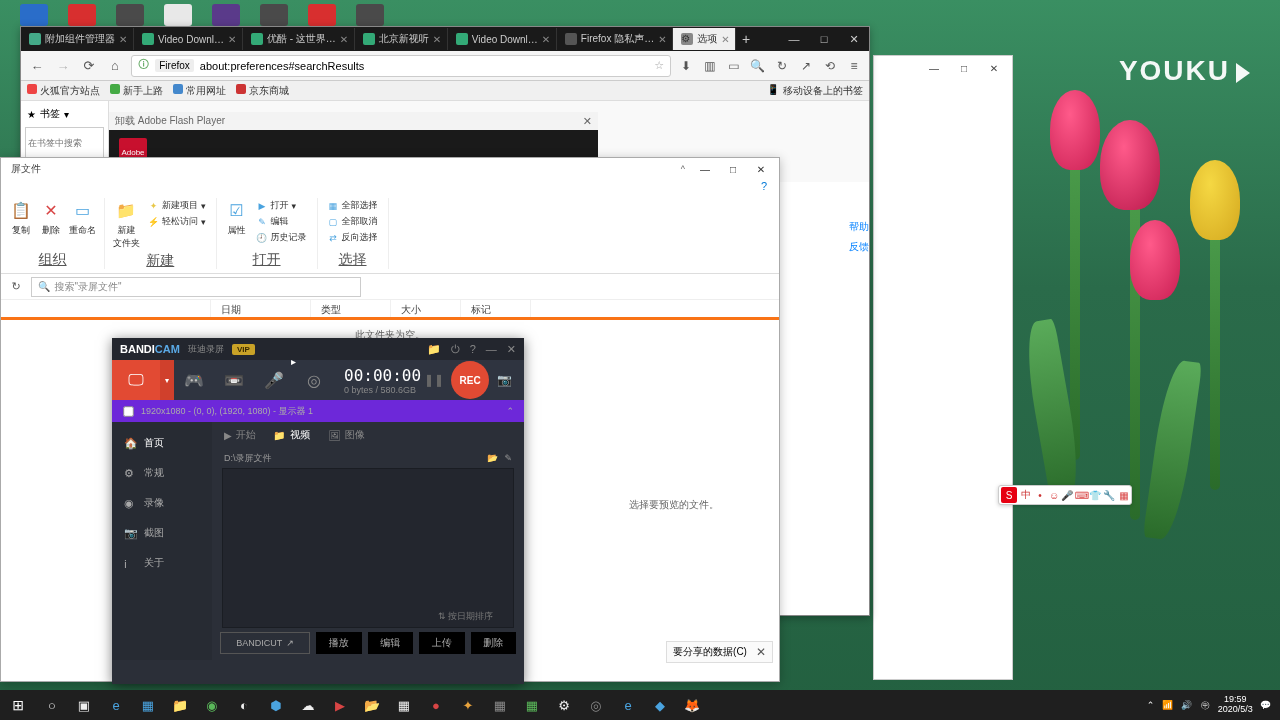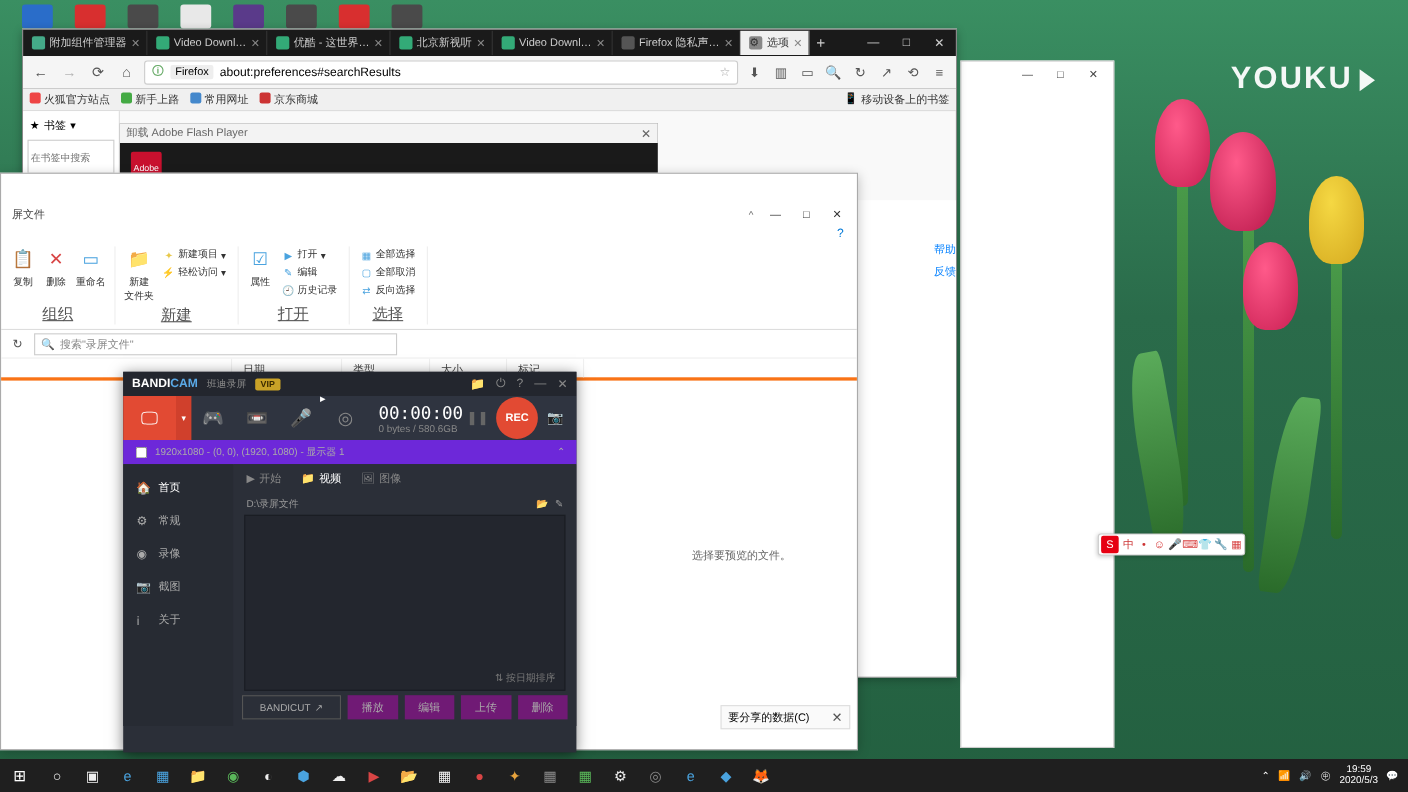--- a/index.html
+++ b/index.html
@@ -65,21 +65,21 @@
 .flash-header { height: 18px; background: #f3f3f3; font-size: 10px; padding: 2px 6px; color: #666; display: flex; align-items: center; }
 .flash-close { margin-left: auto; font-size: 11px; }
 .adobe-logo { position: absolute; left: 10px; top: 26px; width: 28px; height: 28px; background: #c8102e; color: #fff; font-size: 8px; display: flex; align-items: center; justify-content: center; border-radius: 2px; }
 .flash-red { position: absolute; left: 88px; bottom: 0; width: 70px; height: 8px; background: #7a0000; }
 
 .ff-content { position: absolute; left: 0; top: 155px; right: 0; bottom: 0; background: #fff; }
 .ff-help-link { position: absolute; right: 0; top: 10px; font-size: 10px; color: #0a84ff; padding: 2px 0; }
 
 
 .explorer-window { position: absolute; left: 0; top: 157px; width: 780px; height: 525px; background: #fff; border: 1px solid #aaa; z-index: 20; box-shadow: 0 2px 10px rgba(0,0,0,0.25); }
-.ex-title { height: 22px; display: flex; align-items: center; justify-content: flex-start; padding: 0 4px; font-size: 9px; color: #444; margin-top: 26px; }
+.ex-title { height: 22px; display: flex; align-items: center; justify-content: flex-start; padding: 0 4px; font-size: 9px; color: #444; }
 .ex-title-text { margin-right: auto; padding-left: 6px; font-size: 10px; }
 .ex-winbtn { width: 28px; height: 18px; display: flex; align-items: center; justify-content: center; font-size: 10px; color: #333; }
 .ex-help { color: #0078d7; font-size: 11px; margin-right: 4px; }
 .ex-chev { font-size: 9px; color: #666; margin-right: 6px; }
 
 .ex-ribbon { height: 80px; border-bottom: 1px solid #ddd; display: flex; padding: 4px 0; }
 .ex-group { border-right: 1px solid #eee; padding: 0 8px; display: flex; flex-direction: column; align-items: center; }
 .ex-group-label { font-size: 14px; color: #555; margin-top: auto; padding-top: 2px; text-decoration: underline; }
 .ex-gicons { display: flex; gap: 6px; align-items: flex-start; }
 .ex-bigicon { display: flex; flex-direction: column; align-items: center; gap: 2px; font-size: 9px; color: #333; }
@@ -91,21 +91,21 @@
 .ex-address { height: 26px; border-bottom: 1px solid #eee; display: flex; align-items: center; padding: 0 6px; gap: 6px; }
 .ex-path { flex: 1; height: 20px; border: 1px solid #ccc; font-size: 10px; padding: 0 6px; display: flex; align-items: center; }
 .ex-path-arrow { margin-left: auto; color: #666; }
 .ex-refresh { width: 18px; color: #555; font-size: 11px; text-align: center; }
 .ex-search { width: 330px; height: 20px; border: 1px solid #ccc; font-size: 10px; padding: 0 6px; display: flex; align-items: center; color: #888; gap: 4px; }
 
 .ex-headers { height: 20px; border-bottom: 3px solid #f97316; display: flex; font-size: 10px; color: #444; }
 .ex-hcol { padding: 3px 10px; border-right: 1px solid #f0f0f0; }
 .ex-empty { text-align: center; font-size: 10px; color: #666; padding: 8px; }
 .ex-preview { position: absolute; right: 60px; top: 340px; font-size: 10px; color: #666; }
-.ex-notice { position: absolute; bottom: 18px; right: 6px; height: 22px; border: 1px solid #ddd; background: #fafafa; font-size: 10px; padding: 3px 6px; display: flex; align-items: center; gap: 20px; }
+.ex-notice { position: absolute; bottom: 18px; right: 6px; height: 22px; border: 1px solid #ddd; background: #fafafa; font-size: 10px; padding: 3px 6px; display: flex; align-items: center; gap: 9px; }
 .ex-notice-close { font-size: 12px; color: #555; }
 
 
 .bandicam { position: absolute; left: 112px; top: 338px; width: 412px; height: 346px; background: #2b2f38; z-index: 30; box-shadow: 0 2px 12px rgba(0,0,0,0.5); font-size: 10px; color: #bbb; }
 .bc-title { height: 22px; background: #23262e; display: flex; align-items: center; padding: 0 8px; gap: 8px; }
 .bc-brand { font-weight: bold; font-size: 11px; }
 .bc-brand .b1 { color: #fff; }
 .bc-brand .b2 { color: #5aa9e6; }
 .bc-sub { color: #888; font-size: 9px; }
 .bc-vip { background: #c9a227; color: #3a2a00; font-size: 8px; padding: 1px 5px; border-radius: 2px; font-weight: bold; }
@@ -133,24 +133,24 @@
 .bc-navitem.active { color: #fff; }
 .bc-navicon { width: 12px; font-size: 11px; }
 
 .bc-main { flex: 1; background: #2b2f38; display: flex; flex-direction: column; }
 .bc-tabs { height: 26px; display: flex; align-items: center; gap: 18px; padding: 0 12px; font-size: 10px; }
 .bc-tab { display: flex; align-items: center; gap: 4px; color: #888; }
 .bc-tab.active { color: #fff; }
 .bc-path { height: 20px; padding: 0 12px; font-size: 9px; color: #999; display: flex; align-items: center; gap: 44px; }
 .bc-path-icons { margin-left: auto; display: flex; gap: 6px; }
 .bc-filelist { flex: 1; margin: 0 10px 4px 10px; background: #23262e; border: 1px solid #1a1d23; position: relative; }
-.bc-sort { position: absolute; bottom: 4px; right: 8px; font-size: 9px; color: #777; }
+.bc-sort { position: absolute; bottom: 4px; right: 20px; font-size: 9px; color: #777; }
 .bc-actions { height: 28px; display: flex; gap: 6px; padding: 0 8px 6px 8px; }
 .bc-bandicut { width: 90px; height: 22px; border: 1px solid #555; display: flex; align-items: center; justify-content: center; font-size: 9px; color: #aaa; gap: 4px; }
-.bc-actbtn { flex: 1; height: 22px; background: #701a75; display: flex; align-items: center; justify-content: center; font-size: 10px; color: #aaa; }
+.bc-actbtn { flex: 1; height: 22px; background: #000000; display: flex; align-items: center; justify-content: center; font-size: 10px; color: #aaa; }
 
 
 .blank-window { position: absolute; left: 873px; top: 55px; width: 140px; height: 625px; background: #fff; border: 1px solid #ccc; z-index: 5; }
 .blank-title { height: 24px; display: flex; justify-content: flex-end; align-items: center; gap: 2px; padding: 0 4px; }
 .blank-btn { width: 28px; height: 18px; font-size: 10px; color: #444; display: flex; align-items: center; justify-content: center; }
 
 
 .ime-bar { position: absolute; right: 148px; top: 485px; width: 134px; height: 20px; background: #fff; border: 1px solid #ccc; border-radius: 3px; z-index: 40; display: flex; align-items: center; box-shadow: 0 1px 4px rgba(0,0,0,0.2); }
 .ime-logo { width: 16px; height: 16px; background: #e60012; color: #fff; font-size: 10px; display: flex; align-items: center; justify-content: center; margin: 0 2px; border-radius: 2px; }
 .ime-icon { width: 14px; height: 14px; font-size: 10px; color: #c33; display: flex; align-items: center; justify-content: center; }

